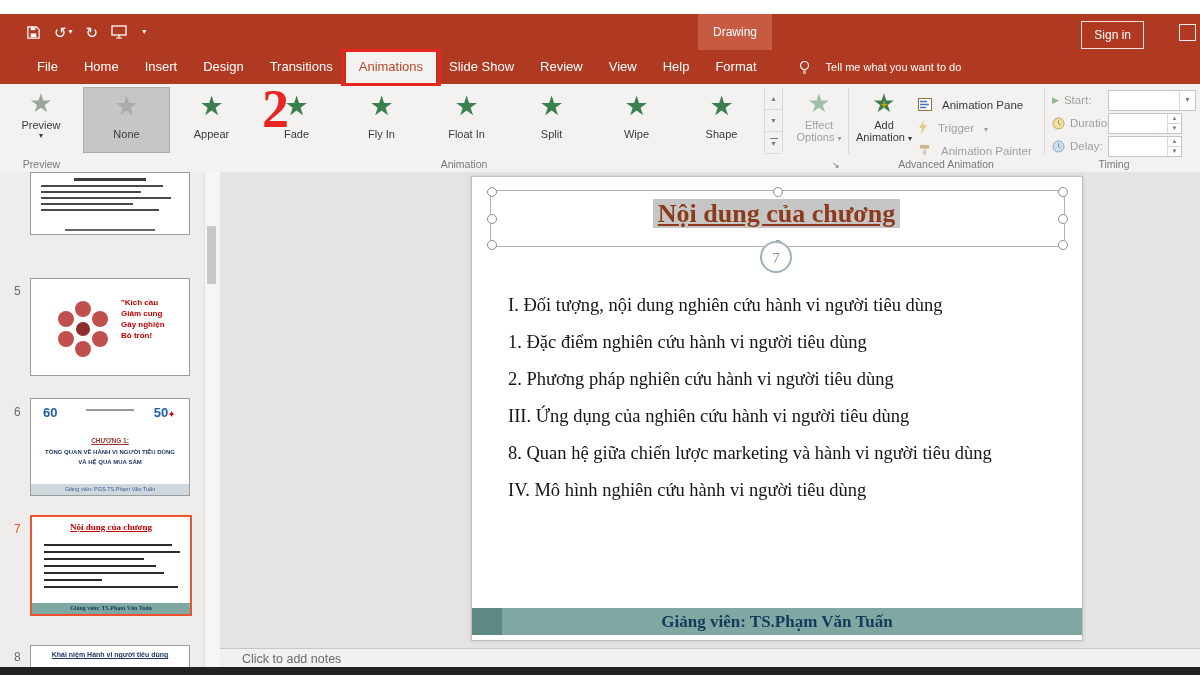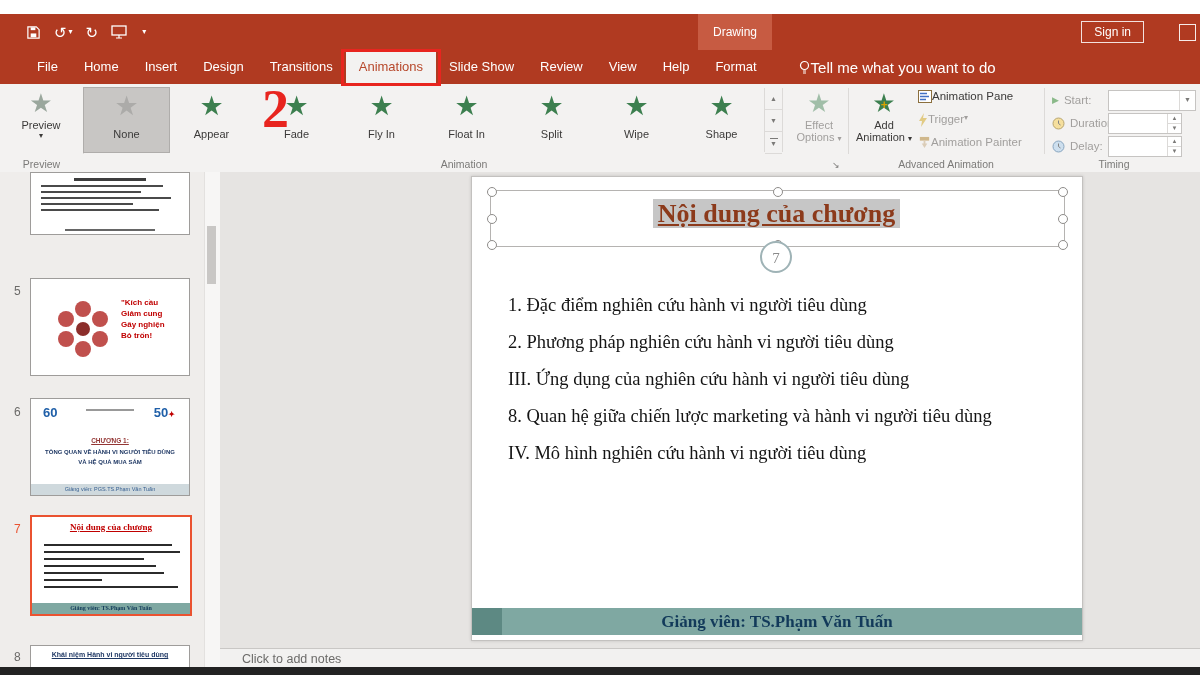--- a/index.html
+++ b/index.html
@@ -5,29 +5,29 @@
   html,body{margin:0;padding:0}
   #app{position:relative;width:1200px;height:675px;background:#fff;font-family:"Liberation Sans",sans-serif;overflow:hidden;-webkit-font-smoothing:antialiased}
 
   
   .titlebar{position:absolute;left:0;top:14px;width:100%;height:36px;background:#B03A21;color:#fff}
   .qat{position:absolute;left:26px;top:0;height:36px;display:flex;align-items:center;gap:13px}
   .qat-btn{display:flex;align-items:center;color:#fff;font-size:15px;line-height:1;cursor:default}
   .qat-caret{font-size:8px;margin-left:2px;color:#fff}
   .win-title{position:absolute;left:235px;width:410px;top:0;height:36px;line-height:36px;text-align:center;font-size:12.5px;white-space:nowrap;overflow:hidden}
   .drawing-tools{position:absolute;left:698px;width:74px;top:0;height:36px;line-height:36px;text-align:center;font-size:12px;background:#C75B42}
-  .sign-in{position:absolute;right:56px;top:7px;height:22px;padding:0 12px;background:transparent;border:1px solid rgba(255,255,255,.85);color:#fff;font-size:12px;font-family:inherit;cursor:pointer}
+  .sign-in{position:absolute;right:56px;top:7px;height:28px;padding:0 12px;background:transparent;border:1px solid rgba(255,255,255,.85);color:#fff;font-size:12px;font-family:inherit;cursor:pointer}
   .win-corner-icon{position:absolute;right:4px;top:10px;width:15px;height:15px;border:1.5px solid rgba(255,255,255,.9)}
 
   
   .tabrow{position:absolute;left:0;top:50px;width:100%;height:34px;background:#B03A21;display:flex;align-items:stretch;padding-left:24px;color:#fff}
   .tab{position:relative;font-size:13px;line-height:34px;padding:0 13px;white-space:nowrap;cursor:pointer}
   .tab.active{background:#F3F2F1;color:#B7472A}
   .anno-box{position:absolute;left:-5px;top:-1px;right:-5px;bottom:-2px;border:3px solid #E8251F;pointer-events:none;z-index:6}
-  .tellme{display:flex;align-items:center;gap:0;font-size:15px;margin-left:28px;white-space:nowrap;cursor:pointer}
+  .tellme{display:flex;align-items:center;gap:15px;font-size:11px;margin-left:28px;white-space:nowrap;cursor:pointer}
 
   
   .ribbon{position:absolute;left:0;top:84px;width:100%;height:88px;background:#F3F2F1;border-bottom:1px solid #C8C6C4;overflow:hidden}
   .vsep{position:absolute;top:4px;height:66px;width:1px;background:#DCDAD8}
   .glabel{position:absolute;bottom:2px;font-size:10.5px;color:#7B7A78;text-align:center;white-space:nowrap}
   .launcher{position:absolute;bottom:2px;font-size:9px;color:#7B7A78;cursor:pointer}
   .bigbtn{position:absolute;top:3px;display:flex;flex-direction:column;align-items:center;font-size:11px;color:#3B3A39;text-align:center;cursor:pointer}
   .bigbtn .bicon{font-size:26px;line-height:32px}
   .bigbtn.disabled{color:#A19F9D}
   .star-green{color:#3C7F4F}
@@ -38,21 +38,21 @@
 
   .gal-item{position:absolute;top:4px;width:85px;height:64px;text-align:center;cursor:pointer}
   .gal-item .star{font-size:27px;line-height:36px;display:block;color:#3C7F4F}
   .gal-item.none .star{color:#ACABA9}
   .gal-item .glab{font-size:11px;color:#3B3A39}
   .gal-item.selected{background:#C8C6C4;outline:1px solid #AFADAB}
   .gal-scroll{position:absolute;left:764px;top:4px;width:17px;height:64px;border-left:1px solid #DCDAD8;border-right:1px solid #DCDAD8}
   .sbtn{height:21px;border-bottom:1px solid #DCDAD8;font-size:7px;color:#7B7A78;display:flex;align-items:center;justify-content:center;flex-direction:column;cursor:pointer}
   .sbtn .bar{width:8px;border-top:1px solid #7B7A78;margin-bottom:1px}
 
-  .smallbtn{position:absolute;left:918px;height:21px;display:flex;align-items:flex-start;gap:0;font-size:11.5px;color:#3B3A39;white-space:nowrap;cursor:pointer}
+  .smallbtn{position:absolute;left:918px;height:21px;display:flex;align-items:flex-end;gap:10px;font-size:11.5px;color:#3B3A39;white-space:nowrap;cursor:pointer}
   .smallbtn.disabled{color:#A19F9D}
 
   .trow{position:absolute;left:1052px;height:20px;display:flex;align-items:center;gap:5px;font-size:11.5px;color:#A19F9D;white-space:nowrap}
   .combo{position:absolute;left:1108px;width:86px;height:19px;background:#fff;border:1px solid #C6C4C2}
   .combo .cbtn{position:absolute;right:0;top:0;width:15px;height:100%;border-left:1px solid #DCDAD8;font-size:7px;color:#7B7A78;text-align:center;line-height:18px;cursor:pointer}
   .spin{position:absolute;left:1108px;width:72px;height:19px;background:#fff;border:1px solid #C6C4C2}
   .spin .arr{position:absolute;right:0;width:13px;height:9px;border-left:1px solid #DCDAD8;font-size:6px;color:#7B7A78;text-align:center;line-height:8px;cursor:pointer}
   .spin .up{top:0;border-bottom:1px solid #DCDAD8}
   .spin .dn{bottom:0}
 
@@ -364,20 +364,21 @@
           <span class="handle" style="right:-4px;top:23px"></span>
           <span class="handle" style="left:-4px;bottom:-4px"></span>
           <span class="handle" style="left:282px;bottom:-4px"></span>
           <span class="handle" style="right:-4px;bottom:-4px"></span>
         </div>
         <div class="slide-title"><span class="hl">Nội dung của chương</span></div>
 
         <div class="num-badge">7</div>
 
         <div class="slide-body">
+          <div class="line">I. Đối tượng, nội dung nghiên cứu hành vi người tiêu dùng</div>
           <div class="line">1. Đặc điểm nghiên cứu hành vi người tiêu dùng</div>
           <div class="line">2. Phương pháp nghiên cứu hành vi người tiêu dùng</div>
           <div class="line">III. Ứng dụng của nghiên cứu hành vi người tiêu dùng</div>
           <div class="line">8. Quan hệ giữa chiến lược marketing và hành vi người tiêu dùng</div>
           <div class="line">IV. Mô hình nghiên cứu hành vi người tiêu dùng</div>
         </div>
 
         <div class="slide-footer">
           <div class="block"></div>
           <div class="ftext">Giảng viên: TS.Phạm Văn Tuấn</div>

